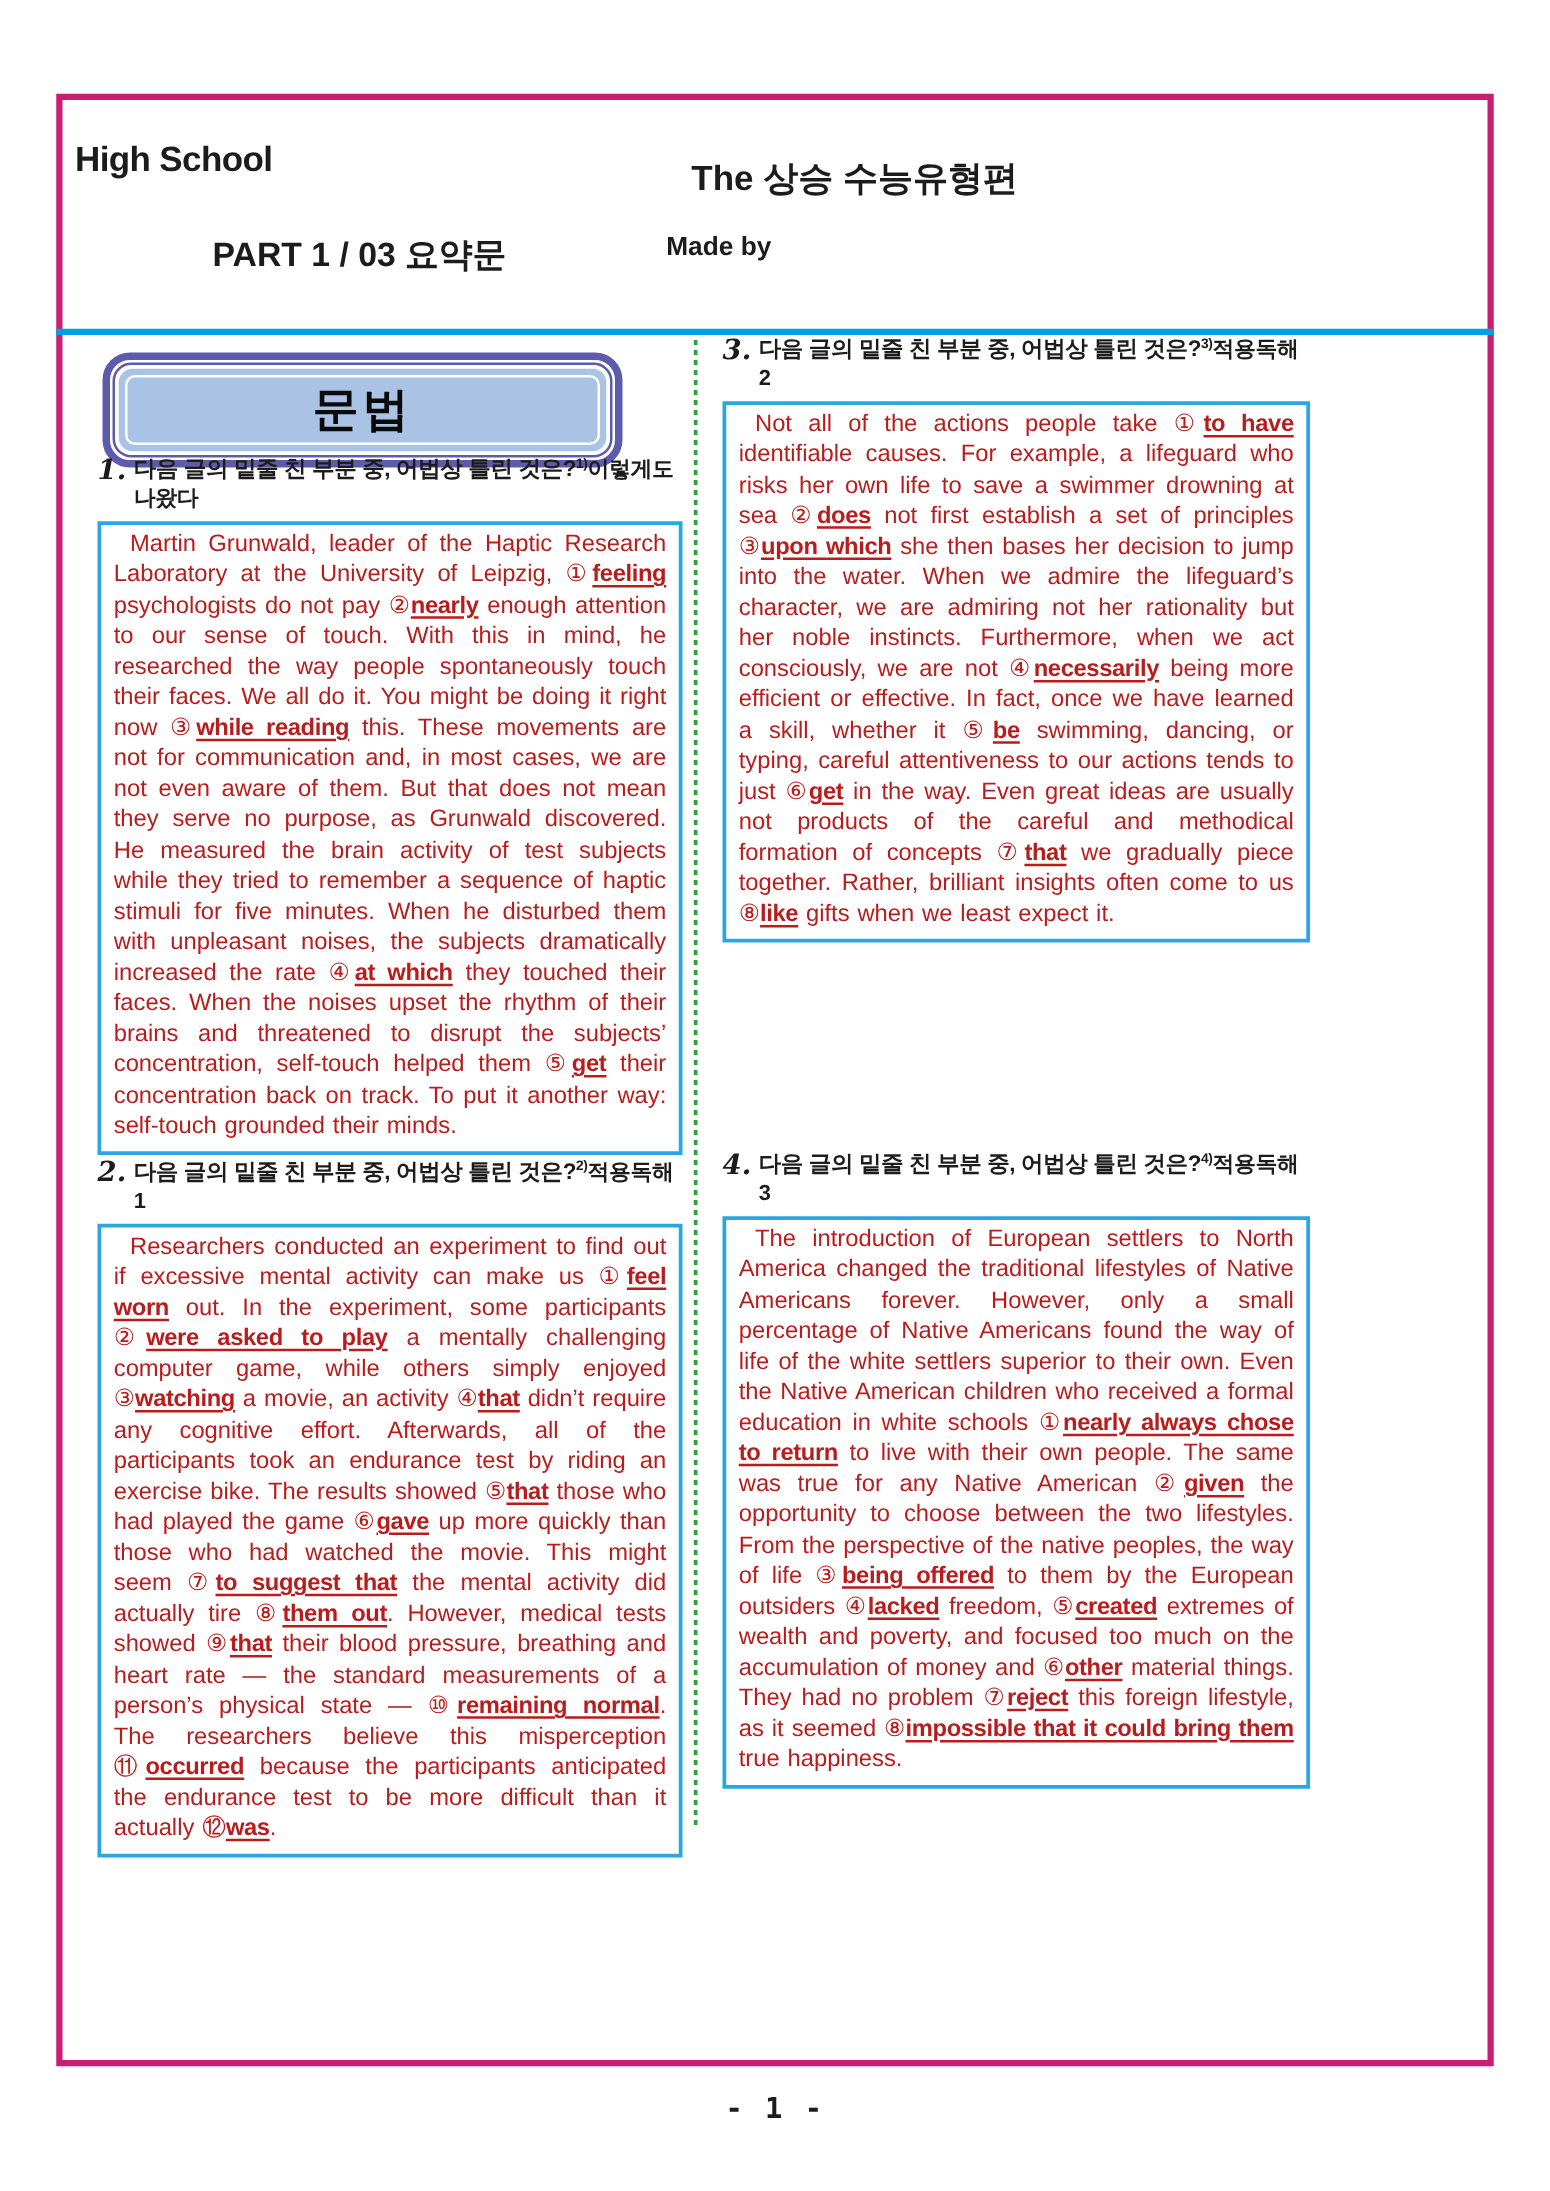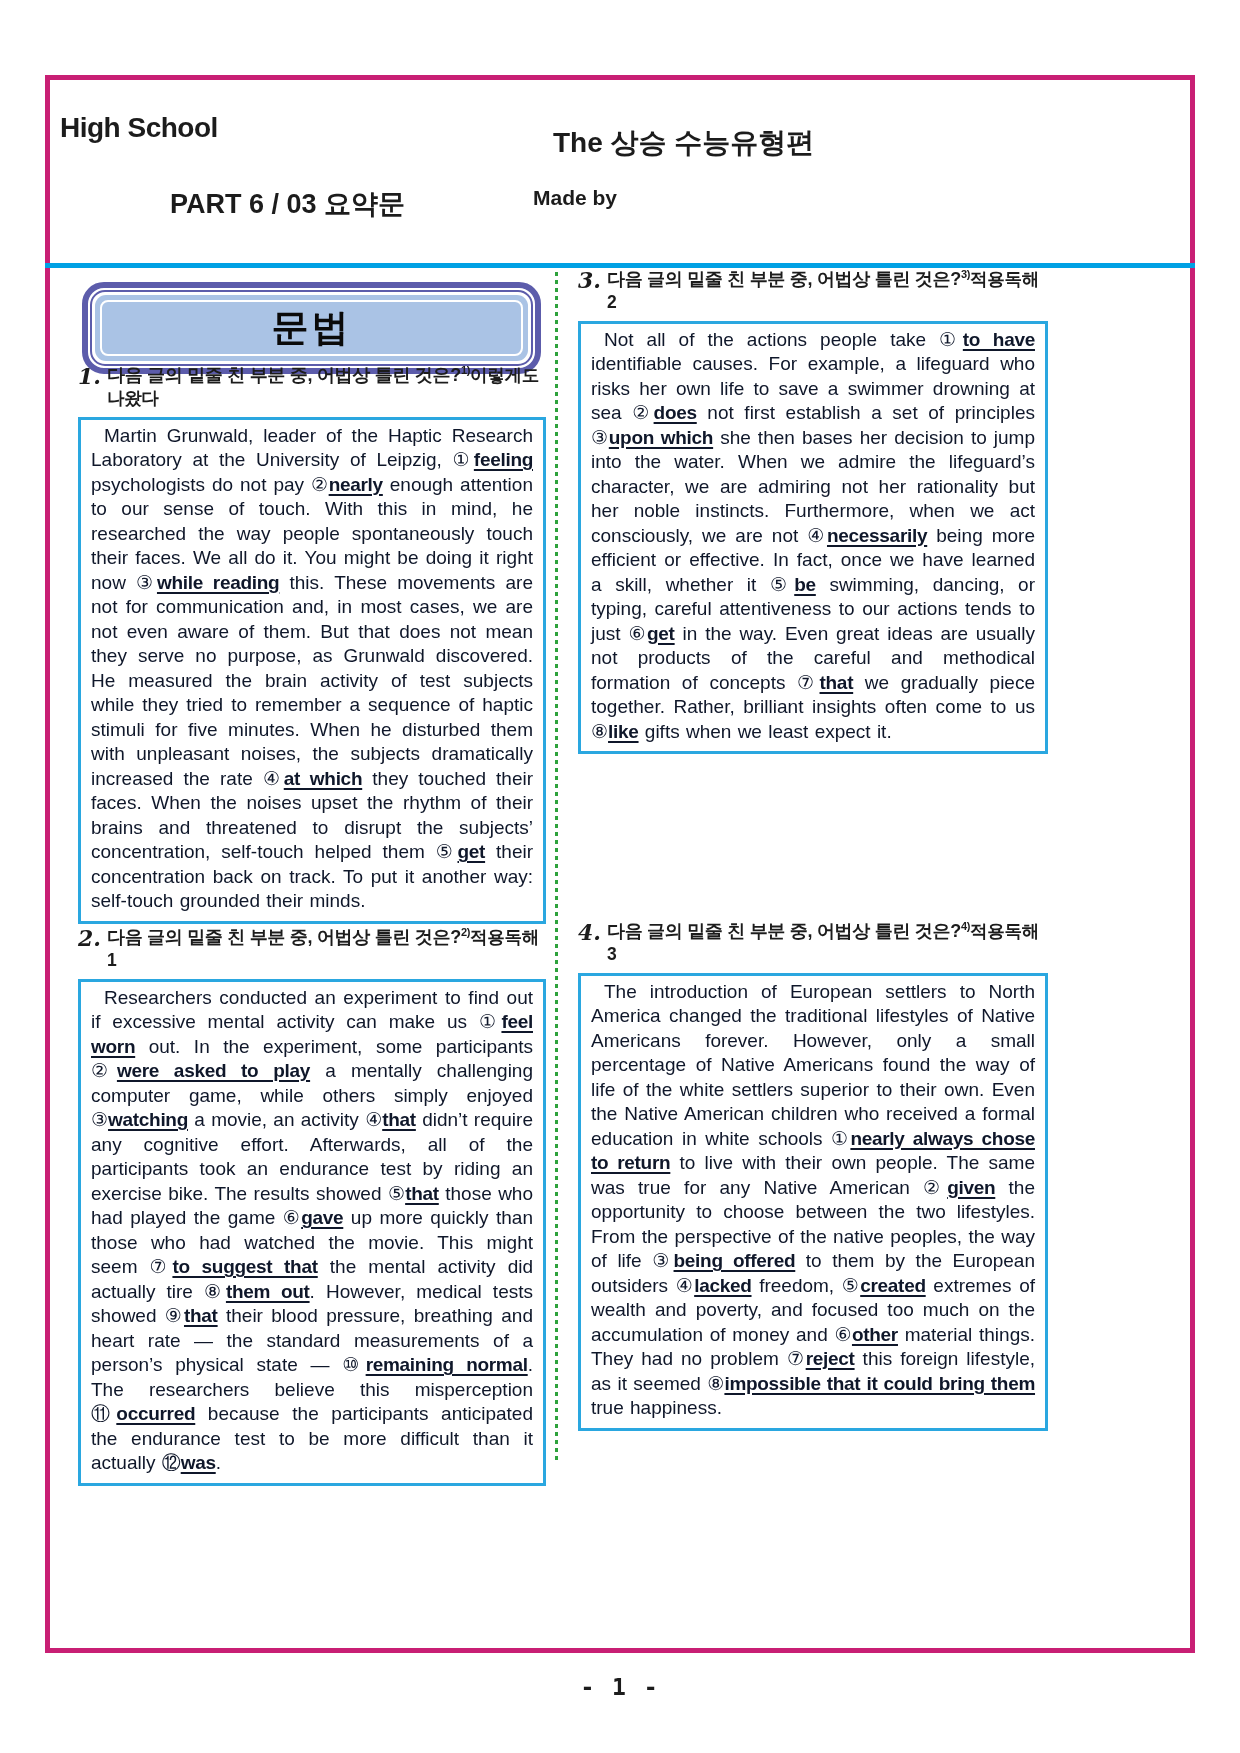--- a/index.html
+++ b/index.html
@@ -28,21 +28,21 @@
     box-sizing:border-box;
   }
   
   .hdr{font-weight:700;white-space:nowrap;}
   #hdr-school{left:60px;top:112px;font-size:28px;letter-spacing:-0.5px;}
   #hdr-book{left:553px;top:124px;font-size:28px;}
   #hdr-part{left:170px;top:186px;font-size:27px;}
   #hdr-made{left:533px;top:186px;font-size:21px;}
   #blue-rule{left:45px;top:263px;width:1150px;height:5px;background:var(--accent);}
   
-  #grammar-box{left:82px;top:282px;width:459px;border-radius:20px;}
+  #grammar-box{left:82px;top:282px;width:416px;border-radius:20px;}
   .gb-outer{
     border:6px solid var(--gb-border);
     border-radius:22px;background:#fff;padding:2px;
     box-sizing:border-box;
   }
   .gb-mid{
     border:2px solid var(--gb-border);
     border-radius:15px;background:#fff;padding:3px;
   }
   .gb-inner{
@@ -81,21 +81,21 @@
     margin-top:7px;
     border:3px solid var(--boxborder);
     padding:4px 10px 7px 10px;
     box-sizing:border-box;
   }
   .p-box p{
     margin:0;
     font-size:19px;line-height:24.5px;
     text-align:justify;
     text-indent:13px;
-    color:#0f172a;
+    color:#b91c1c;
     word-spacing:1px;
   }
   .seg-u{
     font-weight:700;
     letter-spacing:-0.3px;
     text-decoration:underline;
     text-decoration-thickness:1.5px;
     text-underline-offset:3px;
   }
   .seg-n{font-weight:400;}
@@ -106,21 +106,21 @@
     font-size:23px;font-weight:700;letter-spacing:2px;
   }
 </style>
 </head>
 <body>
 
 <div id="page-frame" class="abs"></div>
 
 <div id="hdr-school" class="abs hdr">High School</div>
 <div id="hdr-book" class="abs hdr">The 상승 수능유형편</div>
-<div id="hdr-part" class="abs hdr">PART 6 / 03 요약문</div>
+<div id="hdr-part" class="abs hdr">PART 1 / 03 요약문</div>
 <div id="hdr-made" class="abs hdr">Made by</div>
 
 <div id="blue-rule" class="abs"></div>
 
 <div id="grammar-box" class="abs">
   <div class="gb-outer">
     <div class="gb-mid">
       <div class="gb-inner">
         <div class="gb-keyline"></div>
         <span class="gb-title">문법</span>

